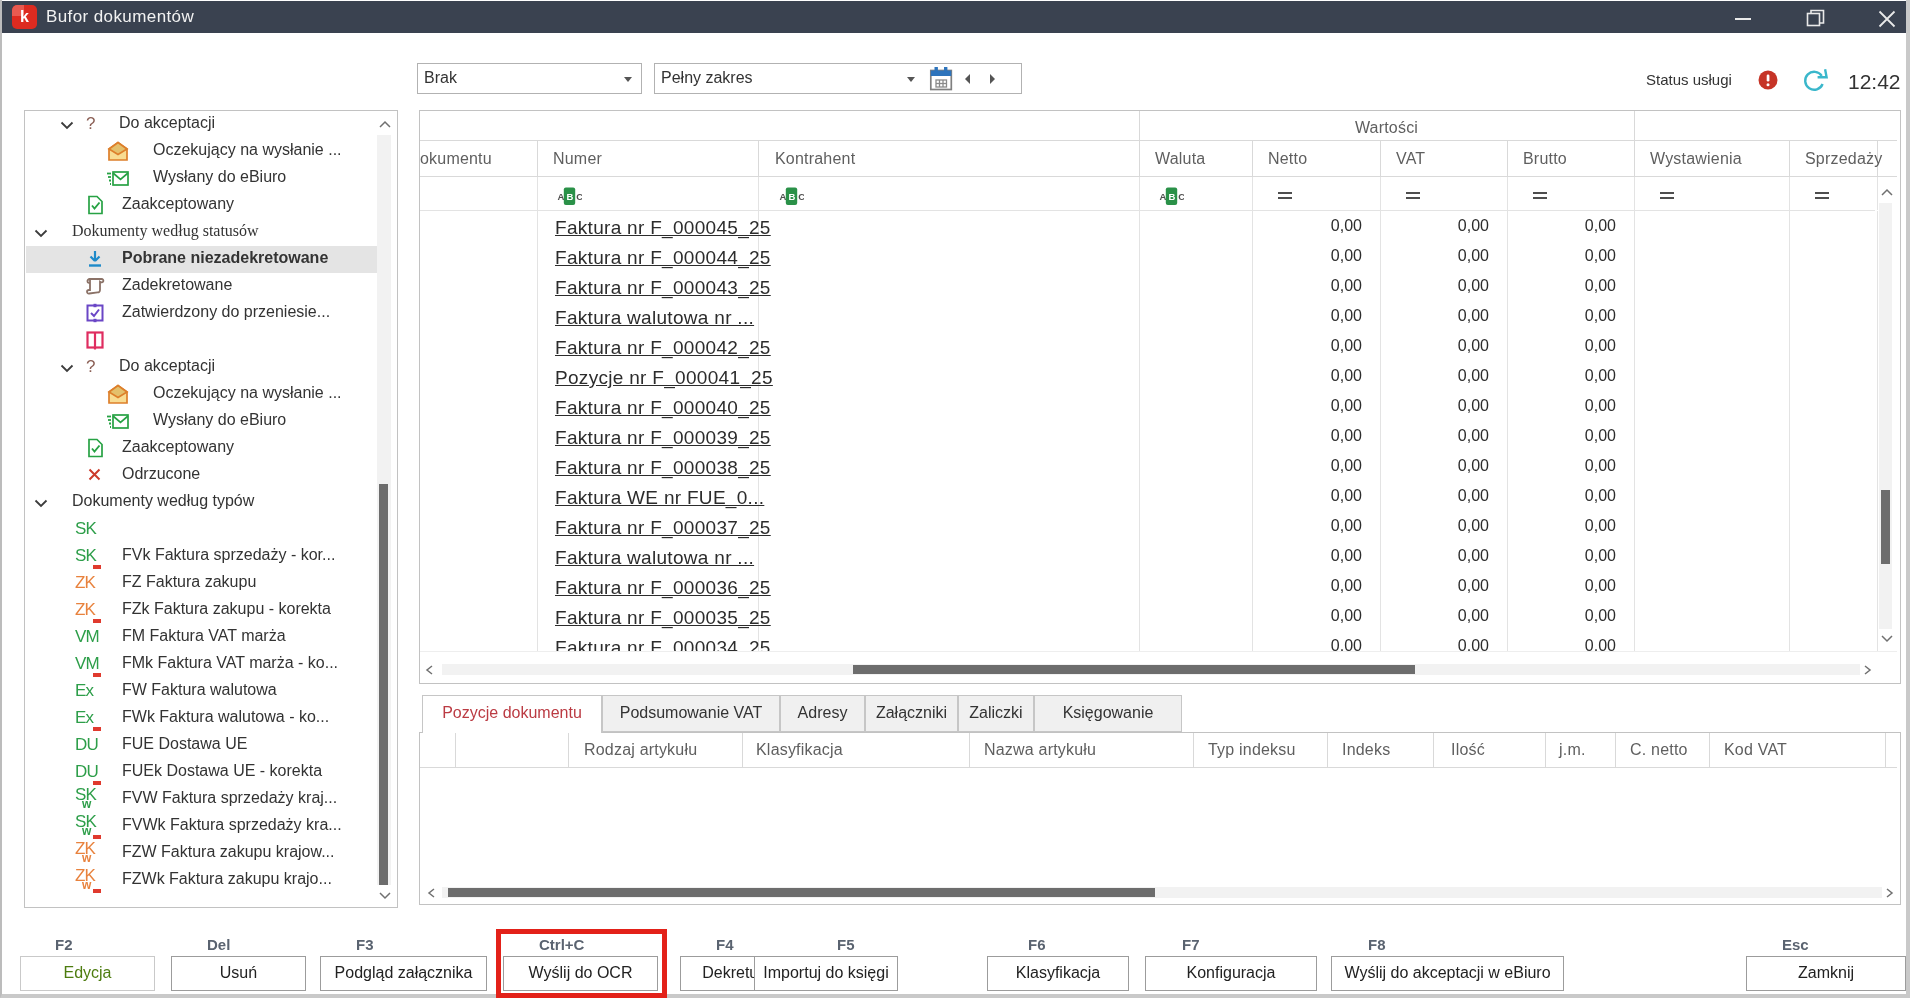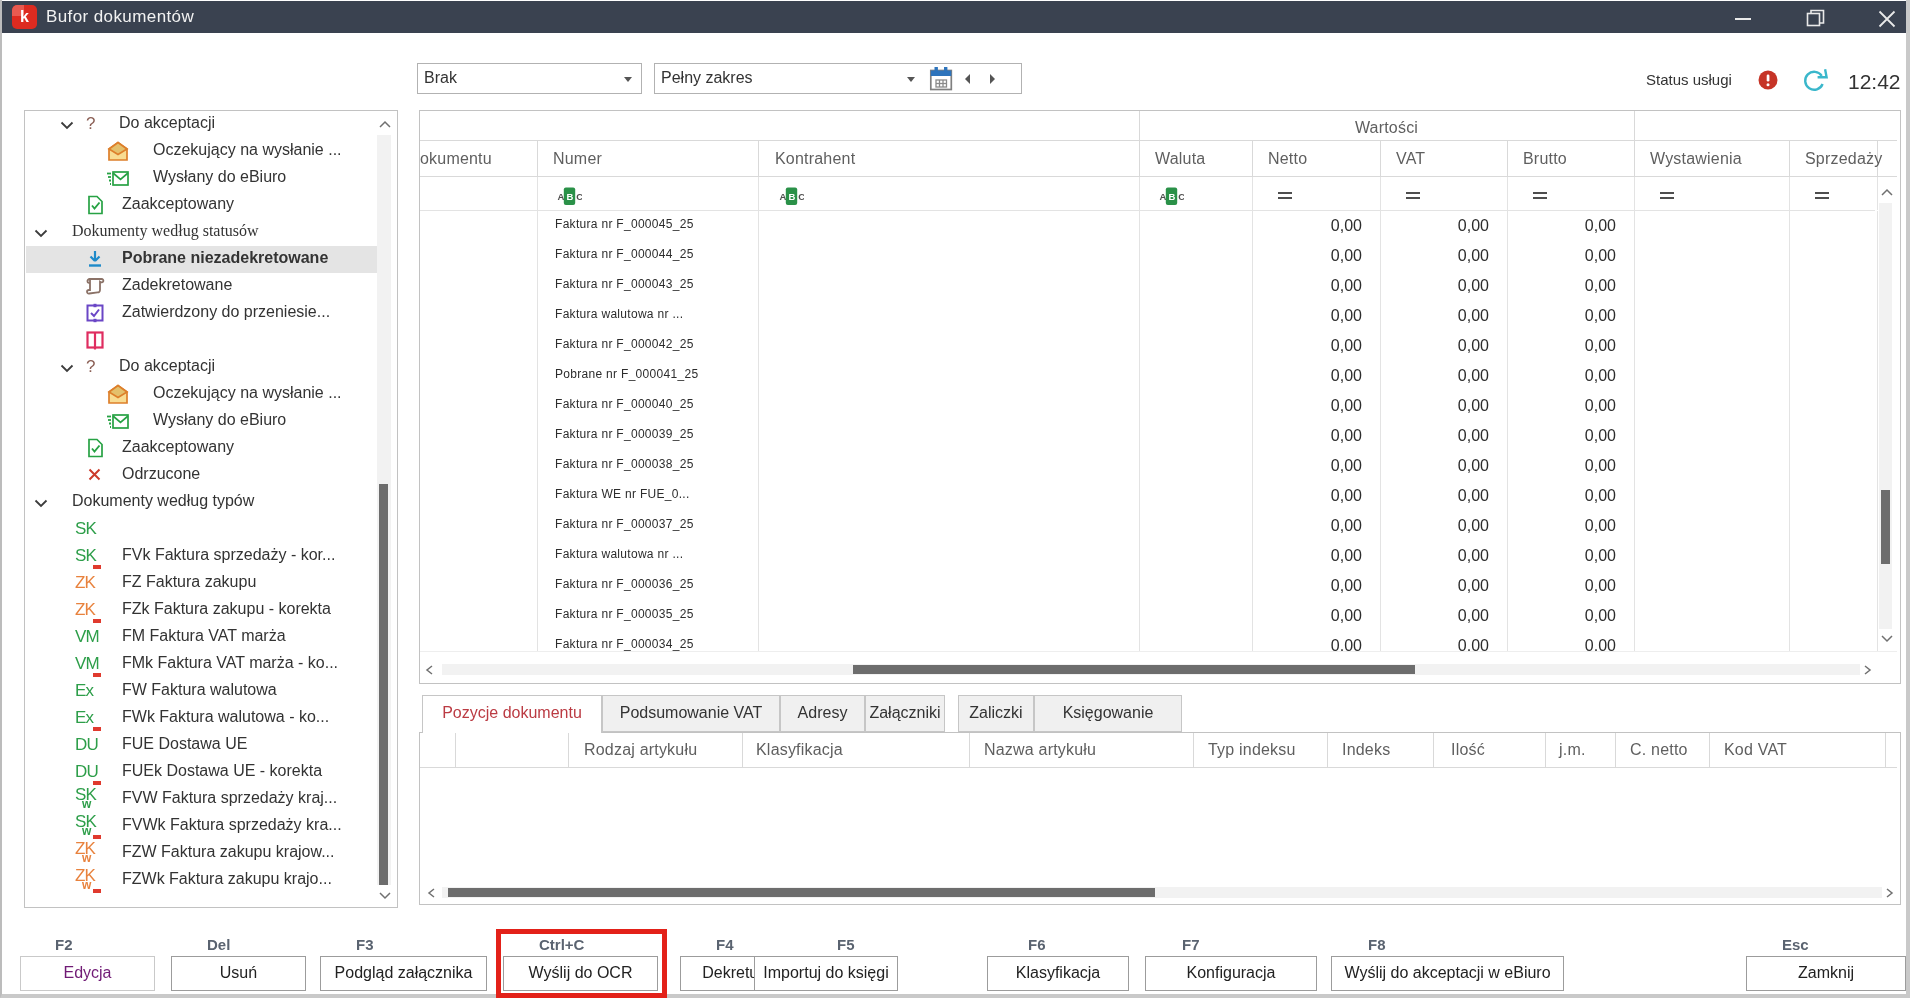--- a/index.html
+++ b/index.html
@@ -36,39 +36,39 @@
   color:#333; white-space:nowrap; }
 .trow .lbl { position:absolute; top:3px; }
 .tsel { position:absolute; background:#e4e4e4; }
 .tico { position:absolute; }
 .tylbl { position:absolute; font-size:17px; letter-spacing:-0.8px; }
 
 
 .hline { position:absolute; background:#d9d9d9; height:1px; }
 .vline { position:absolute; background:#e3e3e3; width:1px; }
 .htxt { position:absolute; font-size:16px; letter-spacing:0.2px; color:#5f5f5f; white-space:nowrap; }
-.dtxt { position:absolute; font-size:12px; letter-spacing:0.3px; color:#2c2c2c; white-space:nowrap; }
+.dtxt { position:absolute; font-size:19px; letter-spacing:0.3px; color:#2c2c2c; white-space:nowrap;text-decoration:underline; }
 .num { position:absolute; font-size:16px; color:#2c2c2c; text-align:right; }
 
 
 .sbtrack { position:absolute; background:#f2f2f2; }
 .sbthumb { position:absolute; background:#6d6d6d; }
 
 
 .tab { position:absolute; top:695px; height:37px; font-size:16px;
   border:1px solid #c6c6c6; background:#f0f0f0; color:#333; text-align:center; }
 .tab.active { background:#fff; border-bottom:none; color:#bb3b43; z-index:3; }
 .tab span { position:relative; top:8px; }
 
 
 .blabel { position:absolute; top:936px; font-size:15px; font-weight:bold; color:#5a6370;margin-left:36px; }
 .btn { position:absolute; top:956px; height:35px; background:#fff;
   border:1px solid #9c9c9c; font-size:16px; color:#222; text-align:center; }
 .btn span { position:relative; top:7px; }
-.btn.disabled { border-color:#c9c9c9; color:#701a75; }
+.btn.disabled { border-color:#c9c9c9; color:#4d7c0f; }
 .redbox { position:absolute; left:494px; top:929px; width:171px; height:69px;
   border:5px solid #e32119; z-index:5; }
 </style>
 </head>
 <body>
 <div class="win">
 
   <div class="titlebar">
     <div class="klogo">
         <div class="lite"></div>
@@ -387,21 +387,21 @@
 <div class="num" style="left:969px;top:166px;width:100px">0,00</div>
 <div class="num" style="left:1096px;top:166px;width:100px">0,00</div>
 <div class="dtxt" style="left:135px;top:196px">Faktura walutowa nr ...</div>
 <div class="num" style="left:842px;top:196px;width:100px">0,00</div>
 <div class="num" style="left:969px;top:196px;width:100px">0,00</div>
 <div class="num" style="left:1096px;top:196px;width:100px">0,00</div>
 <div class="dtxt" style="left:135px;top:226px">Faktura nr F_000042_25</div>
 <div class="num" style="left:842px;top:226px;width:100px">0,00</div>
 <div class="num" style="left:969px;top:226px;width:100px">0,00</div>
 <div class="num" style="left:1096px;top:226px;width:100px">0,00</div>
-<div class="dtxt" style="left:135px;top:256px">Pobrane nr F_000041_25</div>
+<div class="dtxt" style="left:135px;top:256px">Pozycje nr F_000041_25</div>
 <div class="num" style="left:842px;top:256px;width:100px">0,00</div>
 <div class="num" style="left:969px;top:256px;width:100px">0,00</div>
 <div class="num" style="left:1096px;top:256px;width:100px">0,00</div>
 <div class="dtxt" style="left:135px;top:286px">Faktura nr F_000040_25</div>
 <div class="num" style="left:842px;top:286px;width:100px">0,00</div>
 <div class="num" style="left:969px;top:286px;width:100px">0,00</div>
 <div class="num" style="left:1096px;top:286px;width:100px">0,00</div>
 <div class="dtxt" style="left:135px;top:316px">Faktura nr F_000039_25</div>
 <div class="num" style="left:842px;top:316px;width:100px">0,00</div>
 <div class="num" style="left:969px;top:316px;width:100px">0,00</div>
@@ -450,21 +450,21 @@
 <svg style="position:absolute;left:1441px;top:552px" width="12" height="14" viewBox="0 0 12 14">
         <path d="M4 3 L9 7 L4 11" fill="none" stroke="#707070" stroke-width="1.5"></path>
       </svg>
 <div class="sbtrack" style="left:22px;top:553px;width:1418px;height:11px"></div>
 <div class="sbthumb" style="left:433px;top:554px;width:562px;height:9px"></div>
   </div>
 
   <div class="tab active" style="left:420px;width:180px;height:38px"><span>Pozycje dokumentu</span></div>
   <div class="tab" style="left:600px;width:178px"><span>Podsumowanie VAT</span></div>
   <div class="tab" style="left:778px;width:85px"><span>Adresy</span></div>
-  <div class="tab" style="left:863px;width:80px"><span>Załączniki</span></div>
+  <div class="tab" style="left:863px;width:93px"><span>Załączniki</span></div>
   <div class="tab" style="left:956px;width:76px"><span>Zaliczki</span></div>
   <div class="tab" style="left:1032px;width:148px"><span>Księgowanie</span></div>
 
   <div class="panel" id="lower" style="left:417px;top:732px;width:1482px;height:173px;overflow:hidden">
 <div class="hline" style="left:0;top:34px;width:1477px"></div>
 <div class="vline" style="left:35px;top:0px;height:34px;background:#d9d9d9"></div>
 <div class="vline" style="left:148px;top:0px;height:34px;background:#d9d9d9"></div>
 <div class="vline" style="left:322px;top:0px;height:34px;background:#d9d9d9"></div>
 <div class="vline" style="left:549px;top:0px;height:34px;background:#d9d9d9"></div>
 <div class="vline" style="left:773px;top:0px;height:34px;background:#d9d9d9"></div>

